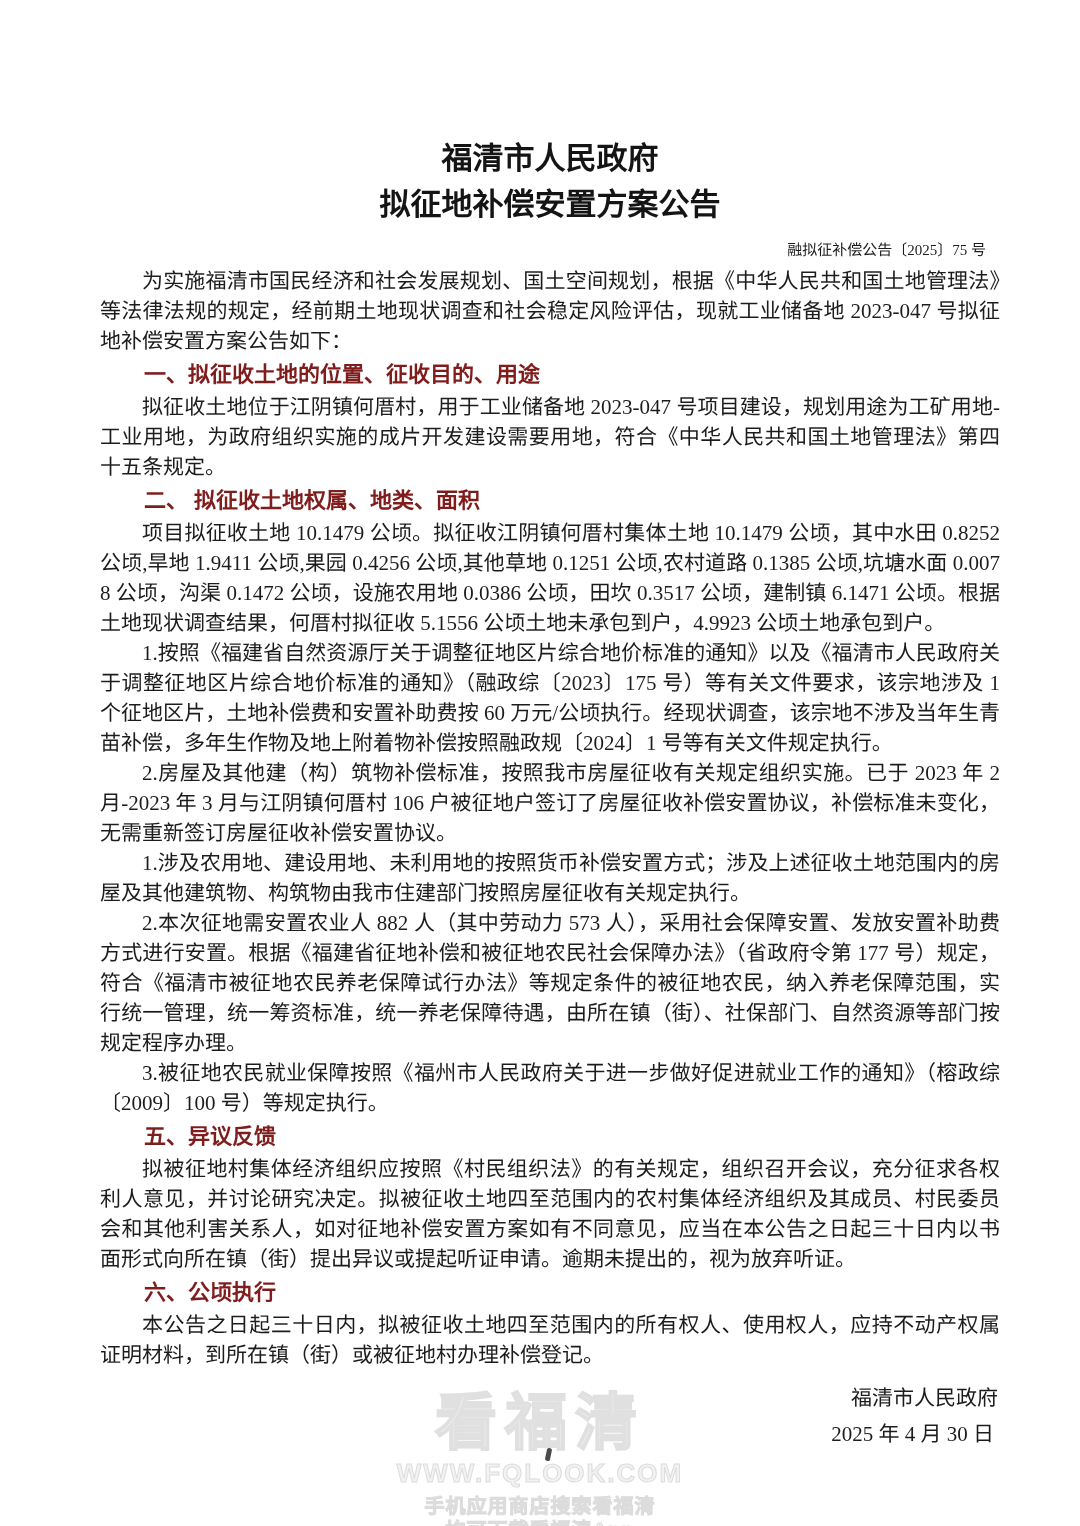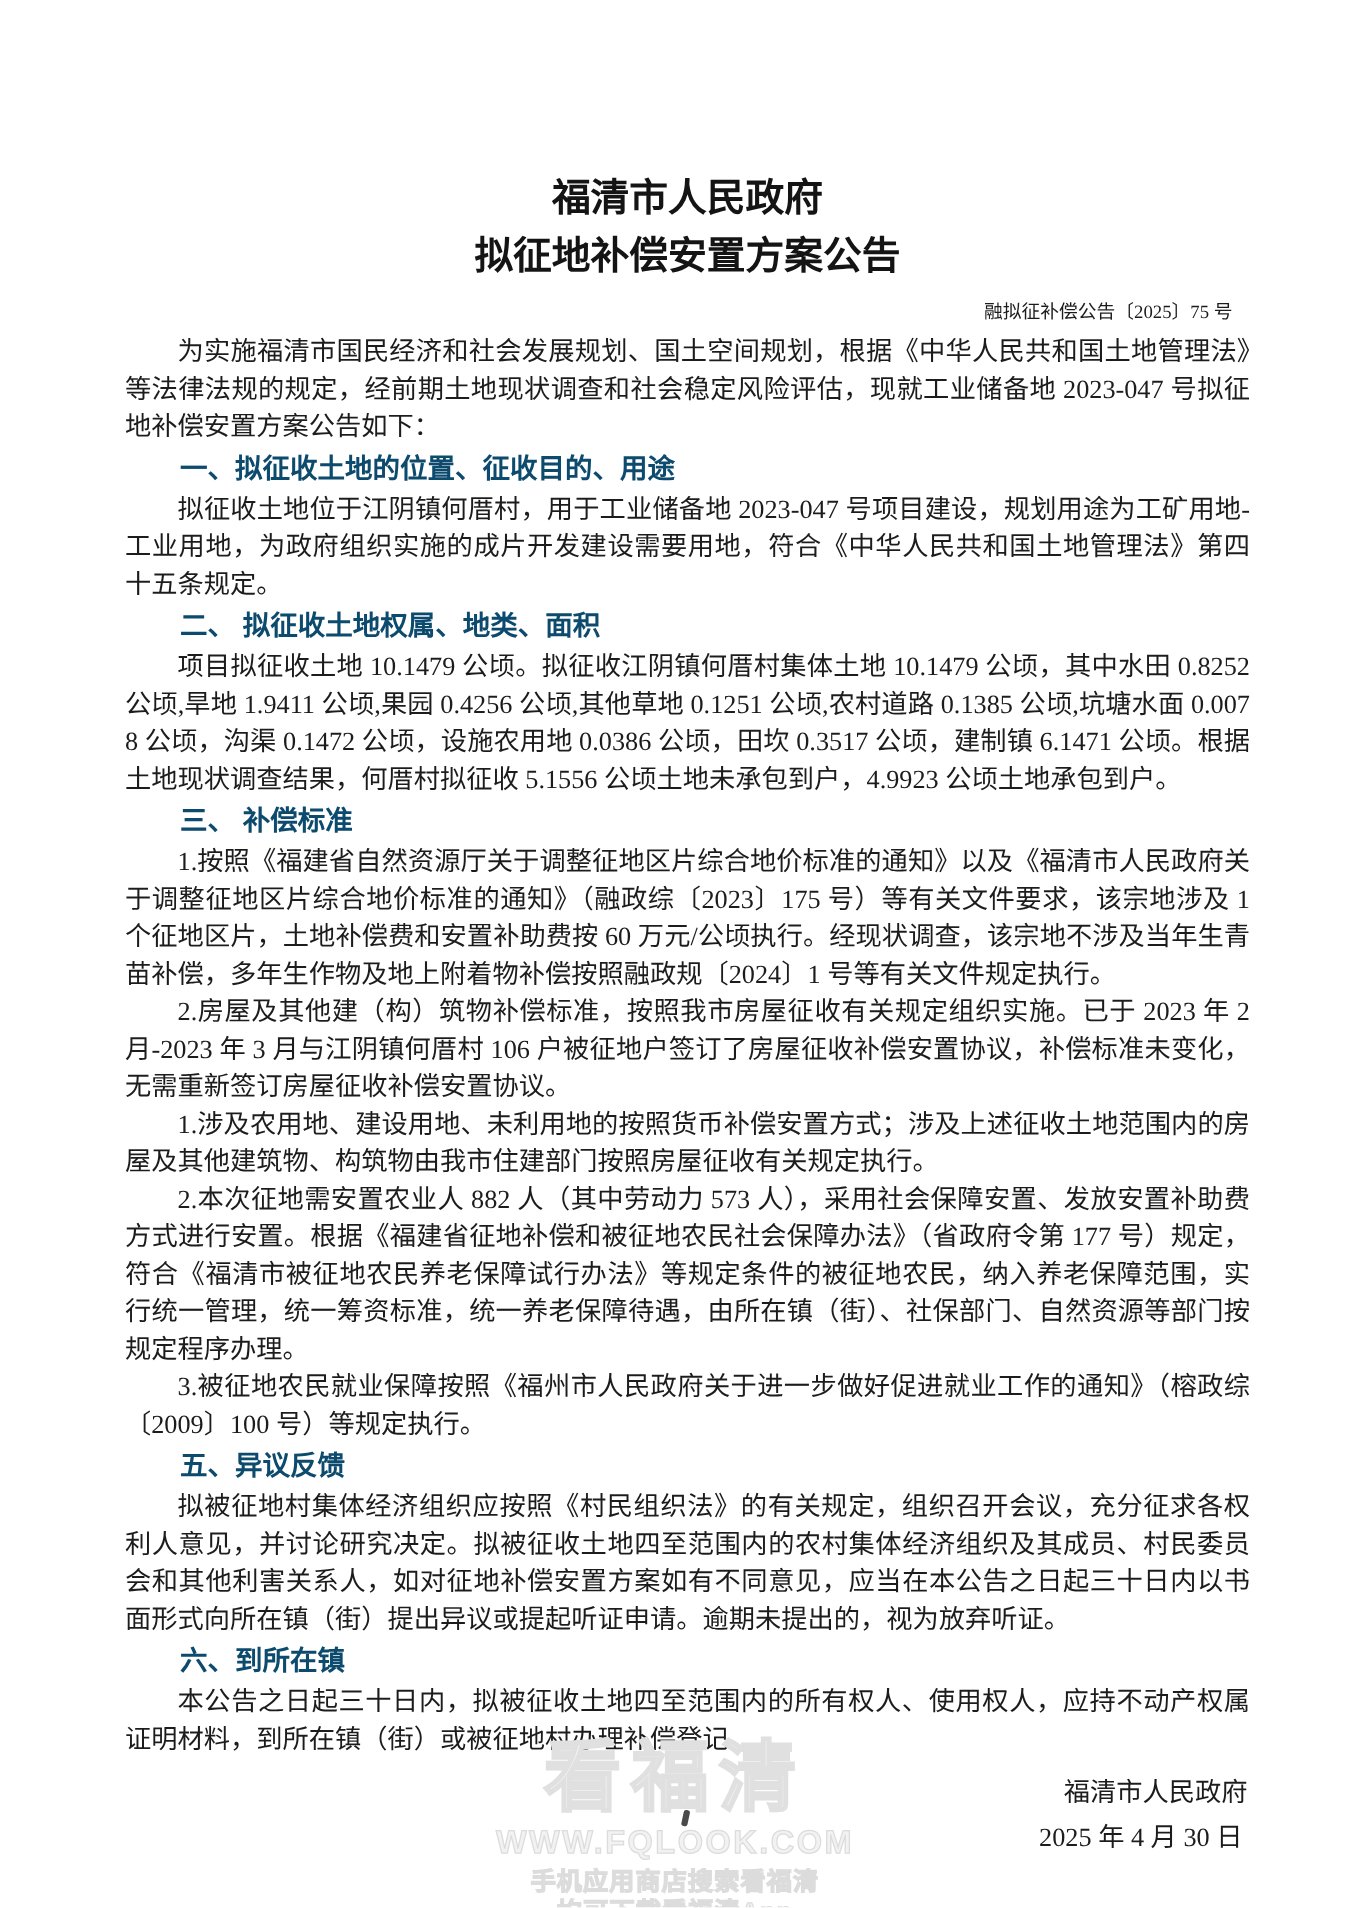--- a/index.html
+++ b/index.html
@@ -42,21 +42,21 @@
     text-indent: 2em;
     margin: 0;
     word-break: break-all;
   }
   .section-heading {
     font-family: "Liberation Sans", "DejaVu Sans", sans-serif;
     font-weight: 700;
     font-size: 22px;
     line-height: 32px;
     text-indent: 2em;
-    color: #0c4a6e;
+    color: #7f1d1d;
     margin: 3px 0 1px 0;
   }
   .signature-block {
     margin-top: 10px;
     text-align: right;
     font-size: 21px;
     line-height: 36px;
   }
   .signature-issuer { padding-right: 2px; }
   .signature-date   { padding-right: 6px; }
@@ -121,38 +121,37 @@
       <h2 class="section-heading">一、拟征收土地的位置、征收目的、用途</h2>
       <p class="para">拟征收土地位于江阴镇何厝村，用于工业储备地 2023-047 号项目建设，规划用途为工矿用地-工业用地，为政府组织实施的成片开发建设需要用地，符合《中华人民共和国土地管理法》第四十五条规定。</p>
     </div>
 
     <div>
       <h2 class="section-heading">二、 拟征收土地权属、地类、面积</h2>
       <p class="para">项目拟征收土地 10.1479 公顷。拟征收江阴镇何厝村集体土地 10.1479 公顷，其中水田 0.8252 公顷,旱地 1.9411 公顷,果园 0.4256 公顷,其他草地 0.1251 公顷,农村道路 0.1385 公顷,坑塘水面 0.0078 公顷，沟渠 0.1472 公顷，设施农用地 0.0386 公顷，田坎 0.3517 公顷，建制镇 6.1471 公顷。根据土地现状调查结果，何厝村拟征收 5.1556 公顷土地未承包到户，4.9923 公顷土地承包到户。</p>
     </div>
 
     <div>
-      <h2 class="section-heading">三、 补偿标准</h2>
       <p class="para">1.按照《福建省自然资源厅关于调整征地区片综合地价标准的通知》以及《福清市人民政府关于调整征地区片综合地价标准的通知》（融政综〔2023〕175 号）等有关文件要求，该宗地涉及 1 个征地区片，土地补偿费和安置补助费按 60 万元/公顷执行。经现状调查，该宗地不涉及当年生青苗补偿，多年生作物及地上附着物补偿按照融政规〔2024〕1 号等有关文件规定执行。</p>
       <p class="para">2.房屋及其他建（构）筑物补偿标准，按照我市房屋征收有关规定组织实施。已于 2023 年 2 月-2023 年 3 月与江阴镇何厝村 106 户被征地户签订了房屋征收补偿安置协议，补偿标准未变化，无需重新签订房屋征收补偿安置协议。</p>
     </div>
 
     <div>
       <p class="para">1.涉及农用地、建设用地、未利用地的按照货币补偿安置方式；涉及上述征收土地范围内的房屋及其他建筑物、构筑物由我市住建部门按照房屋征收有关规定执行。</p>
       <p class="para">2.本次征地需安置农业人 882 人（其中劳动力 573 人），采用社会保障安置、发放安置补助费方式进行安置。根据《福建省征地补偿和被征地农民社会保障办法》（省政府令第 177 号）规定，符合《福清市被征地农民养老保障试行办法》等规定条件的被征地农民，纳入养老保障范围，实行统一管理，统一筹资标准，统一养老保障待遇，由所在镇（街）、社保部门、自然资源等部门按规定程序办理。</p>
       <p class="para">3.被征地农民就业保障按照《福州市人民政府关于进一步做好促进就业工作的通知》（榕政综〔2009〕100 号）等规定执行。</p>
     </div>
 
     <div>
       <h2 class="section-heading">五、异议反馈</h2>
       <p class="para">拟被征地村集体经济组织应按照《村民组织法》的有关规定，组织召开会议，充分征求各权利人意见，并讨论研究决定。拟被征收土地四至范围内的农村集体经济组织及其成员、村民委员会和其他利害关系人，如对征地补偿安置方案如有不同意见，应当在本公告之日起三十日内以书面形式向所在镇（街）提出异议或提起听证申请。逾期未提出的，视为放弃听证。</p>
     </div>
 
     <div>
-      <h2 class="section-heading">六、到所在镇</h2>
+      <h2 class="section-heading">六、公顷执行</h2>
       <p class="para">本公告之日起三十日内，拟被征收土地四至范围内的所有权人、使用权人，应持不动产权属证明材料，到所在镇（街）或被征地村办理补偿登记。</p>
     </div>
 
     <div class="signature-block">
       <div class="signature-issuer">福清市人民政府</div>
       <div class="signature-date">2025 年 4 月 30 日</div>
     </div>
 
   </div>
 

